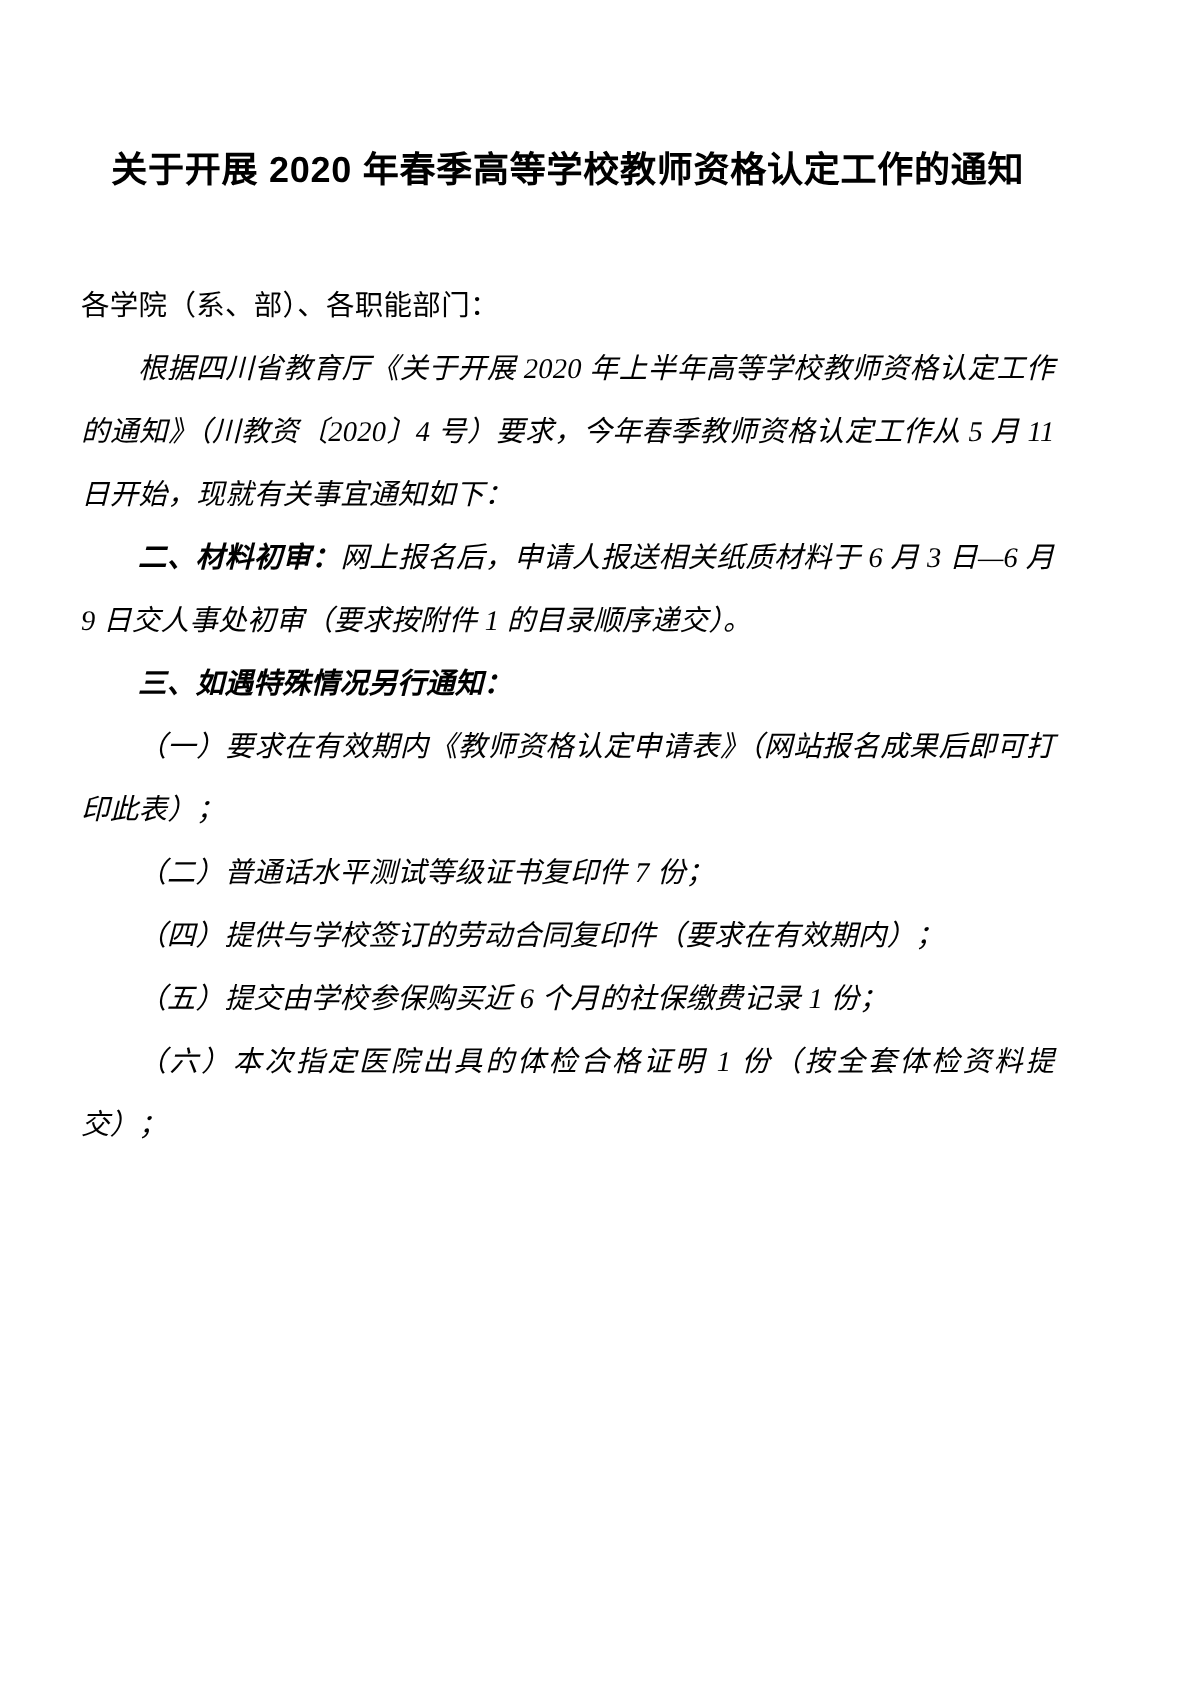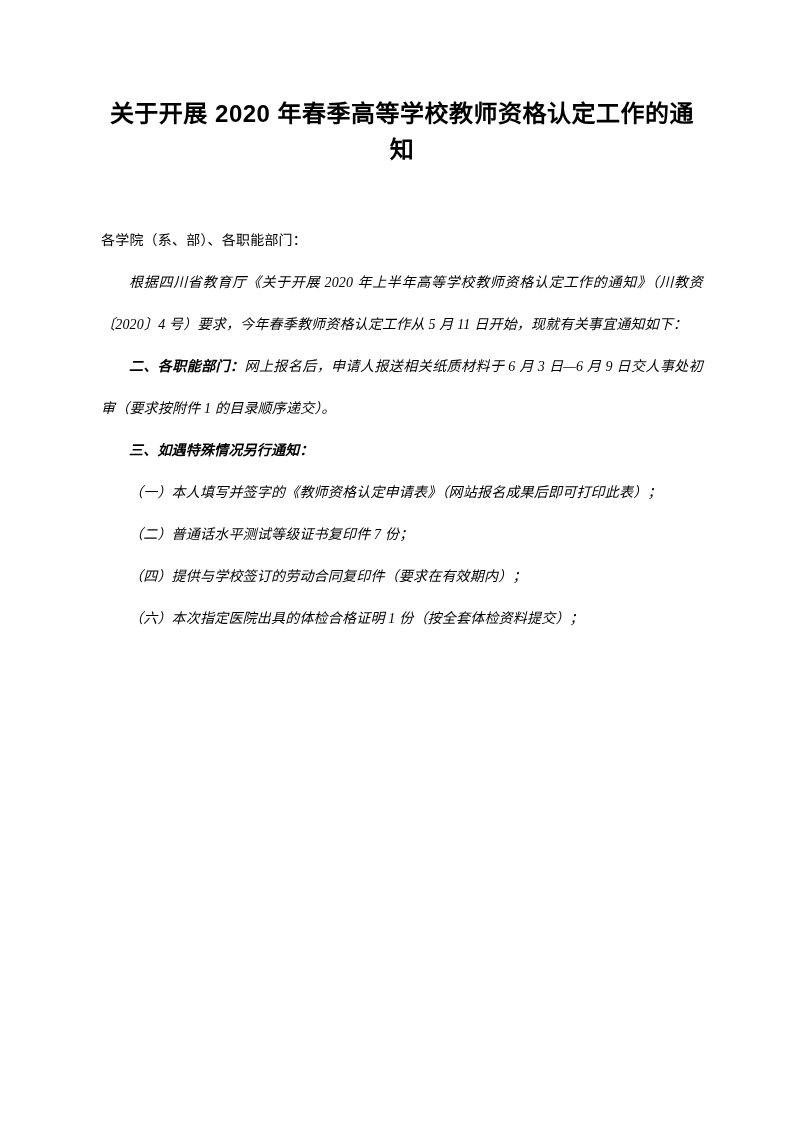--- a/index.html
+++ b/index.html
@@ -7,36 +7,36 @@
     padding: 0;
     background: #ffffff;
   }
   .page {
     position: relative;
     width: 793px;
     height: 1122px;
     background: #ffffff;
     color: #000000;
     box-sizing: border-box;
-    padding: 96px 90px 0 101px;
+    padding: 96px 90px 0 54px;
     overflow: hidden;
   }
   .doc-title {
     margin: 0;
     font-family: "Liberation Sans", "DejaVu Sans", sans-serif;
     font-weight: bold;
     font-size: 24px;
     line-height: 36px;
     text-align: center;
     letter-spacing: 0.5px;
   }
   .para {
     margin: 0;
     font-family: "Liberation Serif", "DejaVu Serif", serif;
-    font-size: 14px;
+    font-size: 19px;
     line-height: 42px;
     text-align: justify;
     letter-spacing: 0.2px;
   }
   .salutation {
     margin-top: 52px;
   }
   .indent {
     text-indent: 2em;
     font-style: italic;
@@ -51,31 +51,32 @@
 <div class="page">
 
   <h1 class="doc-title">关于开展 2020 年春季高等学校教师资格认定工作的通知</h1>
 
   <p class="para salutation">各学院（系、部）、各职能部门：</p>
 
   <p class="para indent">根据四川省教育厅《关于开展 2020 年上半年高等学校教师资格认定工作的通知》（川教资〔2020〕4 号）要求，今年春季教师资格认定工作从 5 月 11 日开始，现就有关事宜通知如下：</p>
 
 
   <p class="para indent">
-    <span class="lead">二、各职能部门：</span><span>网上报名后，申请人报送相关纸质材料于 6 月 3 日—6 月 9 日交人事处初审（要求按附件 1 的目录顺序递交）。</span>
+    <span class="lead">二、材料初审：</span><span>网上报名后，申请人报送相关纸质材料于 6 月 3 日—6 月 9 日交人事处初审（要求按附件 1 的目录顺序递交）。</span>
   </p>
 
   <p class="para indent">
     <span class="lead">三、如遇特殊情况另行通知：</span>
   </p>
 
-  <p class="para indent">（一）本人填写并签字的《教师资格认定申请表》（网站报名成果后即可打印此表）；</p>
+  <p class="para indent">（一）要求在有效期内《教师资格认定申请表》（网站报名成果后即可打印此表）；</p>
 
   <p class="para indent">（二）普通话水平测试等级证书复印件 7 份；</p>
 
 
   <p class="para indent">（四）提供与学校签订的劳动合同复印件（要求在有效期内）；</p>
 
+  <p class="para indent">（五）提交由学校参保购买近 6 个月的社保缴费记录 1 份；</p>
 
   <p class="para indent">（六）本次指定医院出具的体检合格证明 1 份（按全套体检资料提交）；</p>
 
 
 </div>
 
 </body></html>

